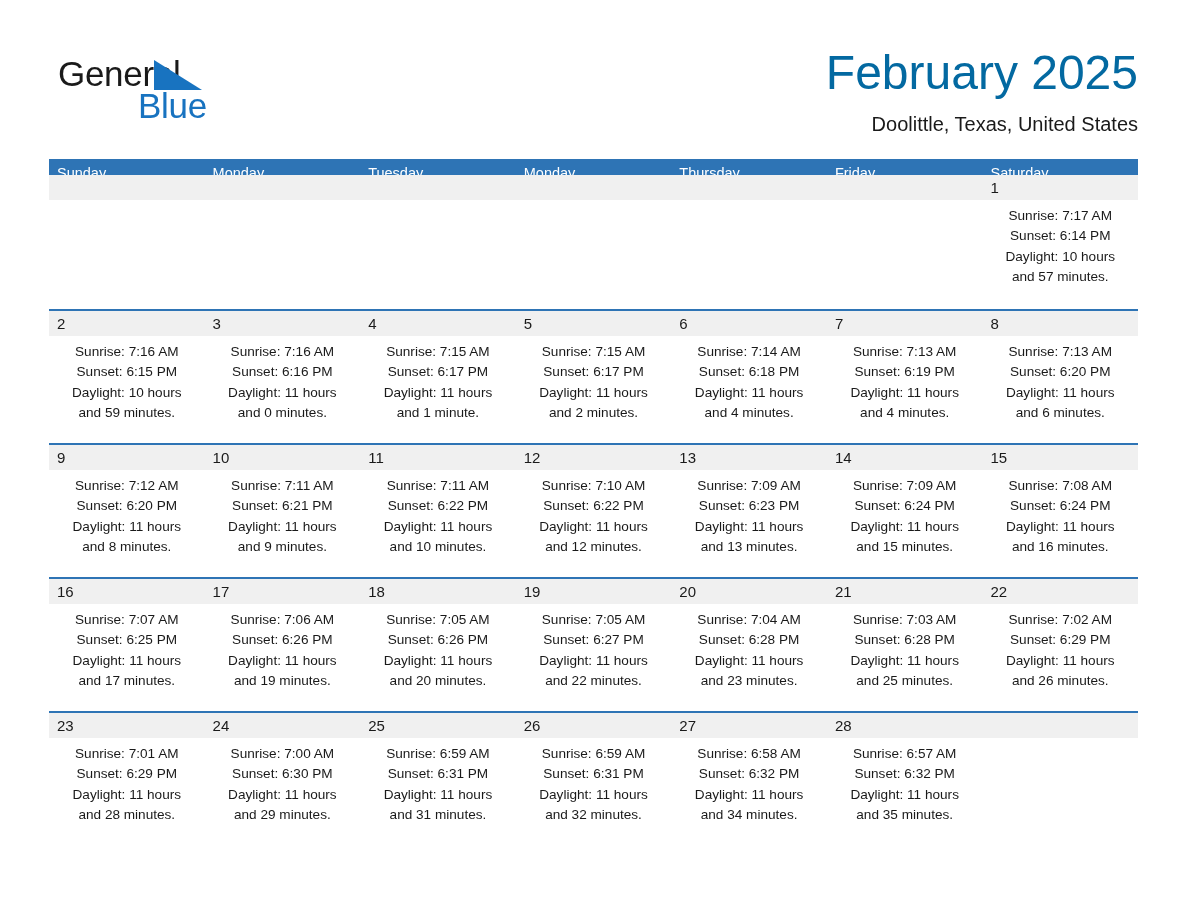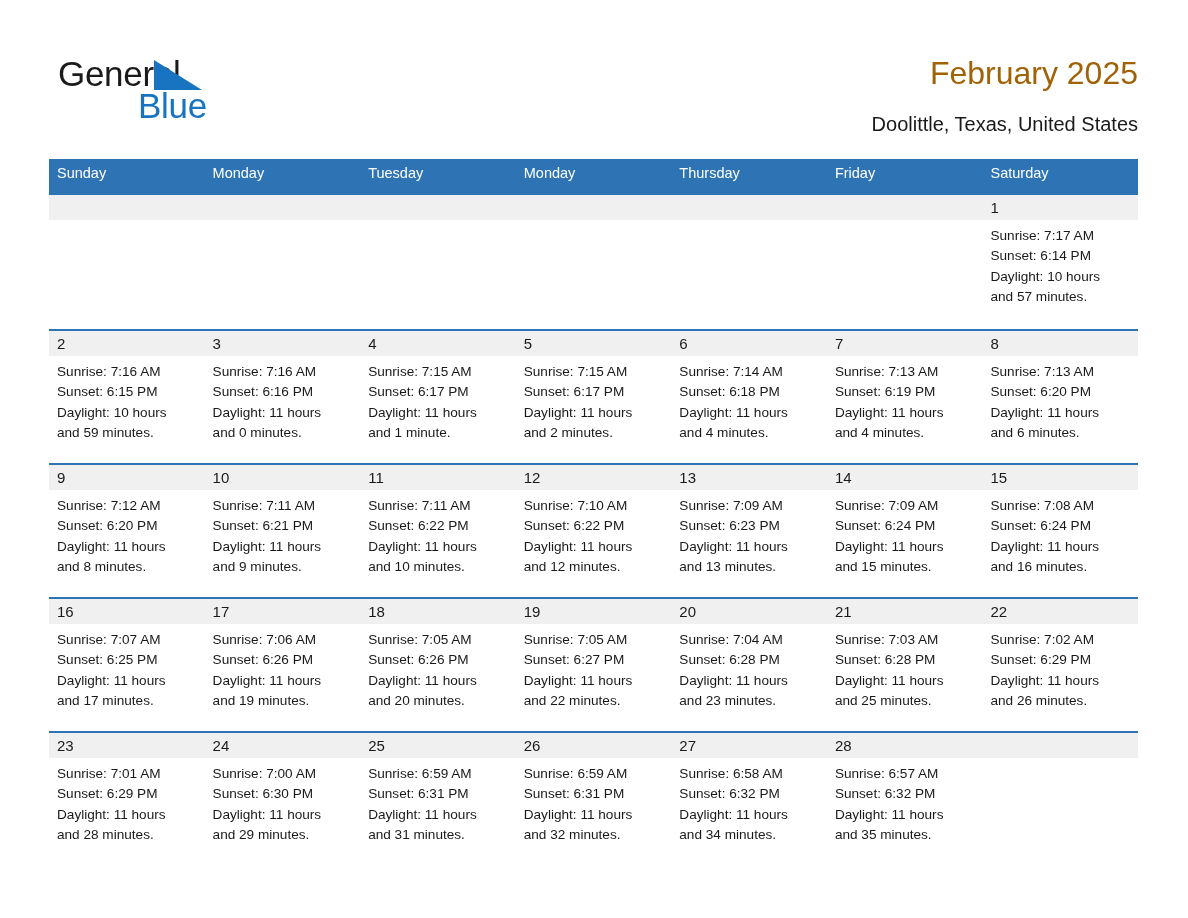--- a/index.html
+++ b/index.html
@@ -65,24 +65,24 @@
   }
 
   .title-block {
     position: absolute;
     right: 0;
     top: 0;
     text-align: right;
     width: 700px;
   }
   .month-title {
-    font-size: 32px;
+    font-size: 48px;
     line-height: 54px;
     font-weight: 400;
-    color: #a16207;
+    color: #0369a1;
     letter-spacing: 0px;
   }
   .location-title {
     margin-top: 10px;
     font-size: 20px;
     line-height: 28px;
     font-weight: 400;
     color: #1a1a1a;
   }
 
@@ -90,21 +90,21 @@
   .calendar {
     position: absolute;
     left: 49px;
     top: 159px;
     width: 1089px;
   }
 
   .cal-head {
     display: flex;
     background: #2e74b5;
-    height: 36px;
+    height: 16px;
   }
   .cal-head .hcell {
     flex: 1 1 0;
     min-width: 0;
     color: #ffffff;
     font-size: 14.5px;
     line-height: 28px;
     padding-left: 8px;
     white-space: nowrap;
     overflow: hidden;
@@ -133,20 +133,21 @@
     background: #f0f0f0;
   }
   .daynum {
     font-size: 15px;
     line-height: 25px;
     color: #1a1a1a;
     padding-left: 8px;
   }
   .cell-body {
     padding: 6px 8px 0 8px;
+    text-align: center;
   }
   .cell-body .line {
     font-size: 13.6px;
     line-height: 20.3px;
     color: #1a1a1a;
     white-space: nowrap;
   }
 </style>
 </head>
 <body>

